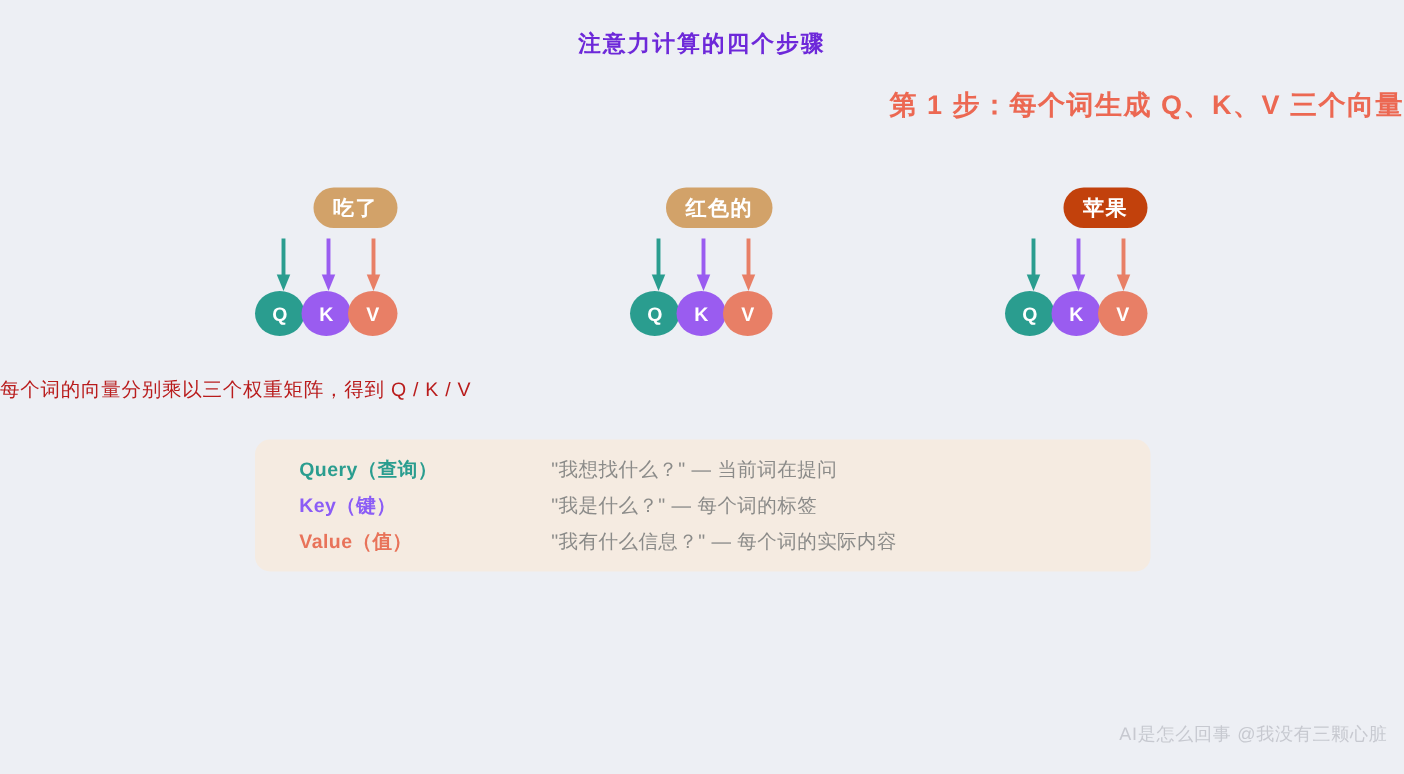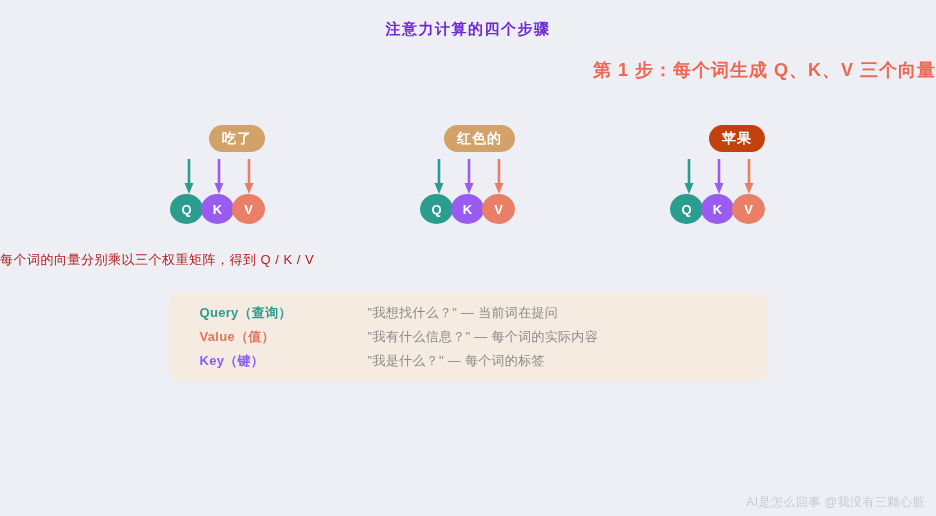--- a/index.html
+++ b/index.html
@@ -101,21 +101,21 @@
   .legend-label.c-k { color: #8b5cf6; }
   .legend-label.c-v { color: #e8735a; }
   .legend-desc {
     font-size: 13px;
     color: #8b8b89;
     letter-spacing: 0.3px;
   }
 
   .watermark {
     position: absolute;
-    right: 11px; bottom: 5px;
+    right: 11px; bottom: 18px;
     font-size: 12px;
     color: #c7c9d0;
     letter-spacing: 0.5px;
   }
 </style>
 </head>
 <body>
 
 <div class="page">
 
@@ -178,24 +178,24 @@
   </div>
 
   <div class="caption">每个词的向量分别乘以三个权重矩阵，得到 Q / K / V</div>
 
   <div class="legend">
     <div class="legend-row">
       <span class="legend-label c-q">Query（查询）</span>
       <span class="legend-desc">"我想找什么？" — 当前词在提问</span>
     </div>
     <div class="legend-row">
+      <span class="legend-label c-k">Key（键）</span>
+      <span class="legend-desc">"我是什么？" — 每个词的标签</span>
+    </div>
+    <div class="legend-row">
       <span class="legend-label c-v">Value（值）</span>
       <span class="legend-desc">"我有什么信息？" — 每个词的实际内容</span>
     </div>
-    <div class="legend-row">
-      <span class="legend-label c-k">Key（键）</span>
-      <span class="legend-desc">"我是什么？" — 每个词的标签</span>
-    </div>
   </div>
 
   <div class="watermark">AI是怎么回事 @我没有三颗心脏</div>
 
 </div>
 
 </body></html>

